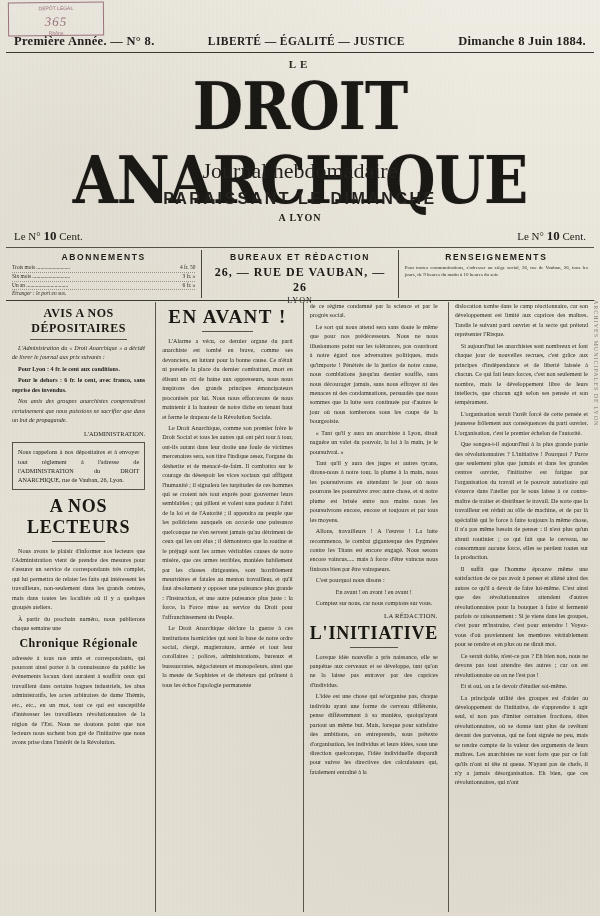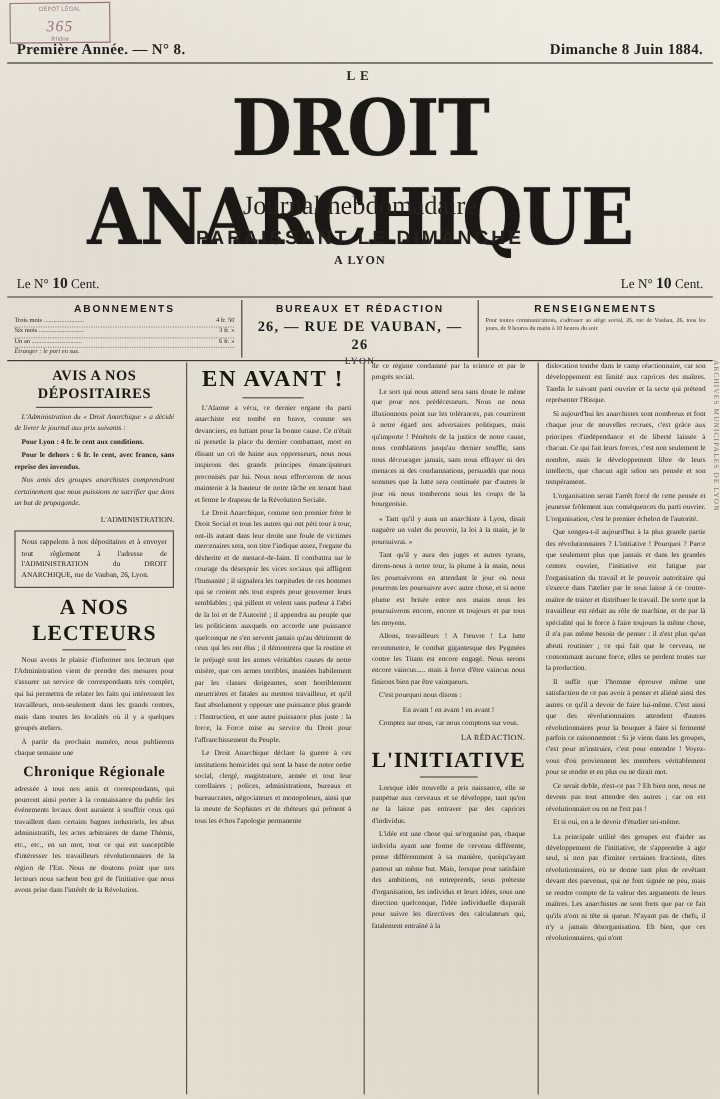--- a/index.html
+++ b/index.html
@@ -32,21 +32,21 @@
     opacity: .30;
     background-image:
       repeating-linear-gradient(0deg, rgba(120,110,95,0.05) 0px, rgba(120,110,95,0.05) 1px, rgba(255,255,255,0) 1px, rgba(255,255,255,0) 3px),
       repeating-linear-gradient(90deg, rgba(120,110,95,0.04) 0px, rgba(120,110,95,0.04) 1px, rgba(255,255,255,0) 1px, rgba(255,255,255,0) 4px);
   }
 
   
   .stamp {
     position: absolute;
     left: 8px; top: 2px;
-    width: 84px; height: 34px;
+    width: 96px; height: 34px;
     border: 1px solid #8d5f6a;
     color: #8d5f6a;
     font-family: "Liberation Sans", sans-serif;
     font-size: 5px;
     line-height: 1.35;
     text-align: center;
     padding-top: 2px;
     box-sizing: border-box;
     opacity: .85;
     transform: rotate(-0.6deg);
@@ -300,20 +300,21 @@
 <div class="page">
 
   <div class="stamp">
     <span>DÉPÔT LÉGAL</span>
     <span class="big">365</span>
     <span>Rhône</span>
   </div>
 
   <div class="topline">
     <div>Première Année. — N° 8.</div>
+    <div class="mid">LIBERTÉ — ÉGALITÉ — JUSTICE</div>
     <div>Dimanche 8 Juin 1884.</div>
   </div>
   <div class="rule" style="top:52px;"></div>
 
   <div class="le">LE</div>
   <div class="title">DROIT ANARCHIQUE</div>
   <div class="subtitle">Journal hebdomadaire</div>
   <div class="paraissant">PARAISSANT LE DIMANCHE</div>
   <div class="alyon">A LYON</div>
 

